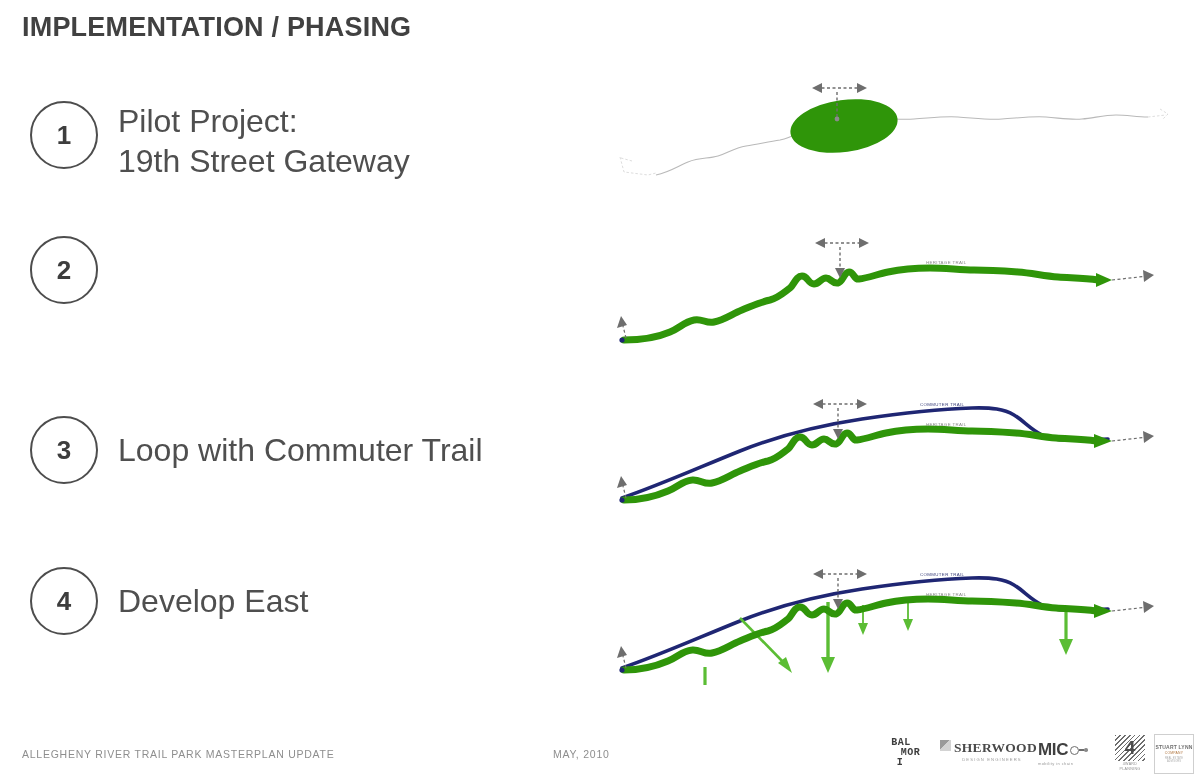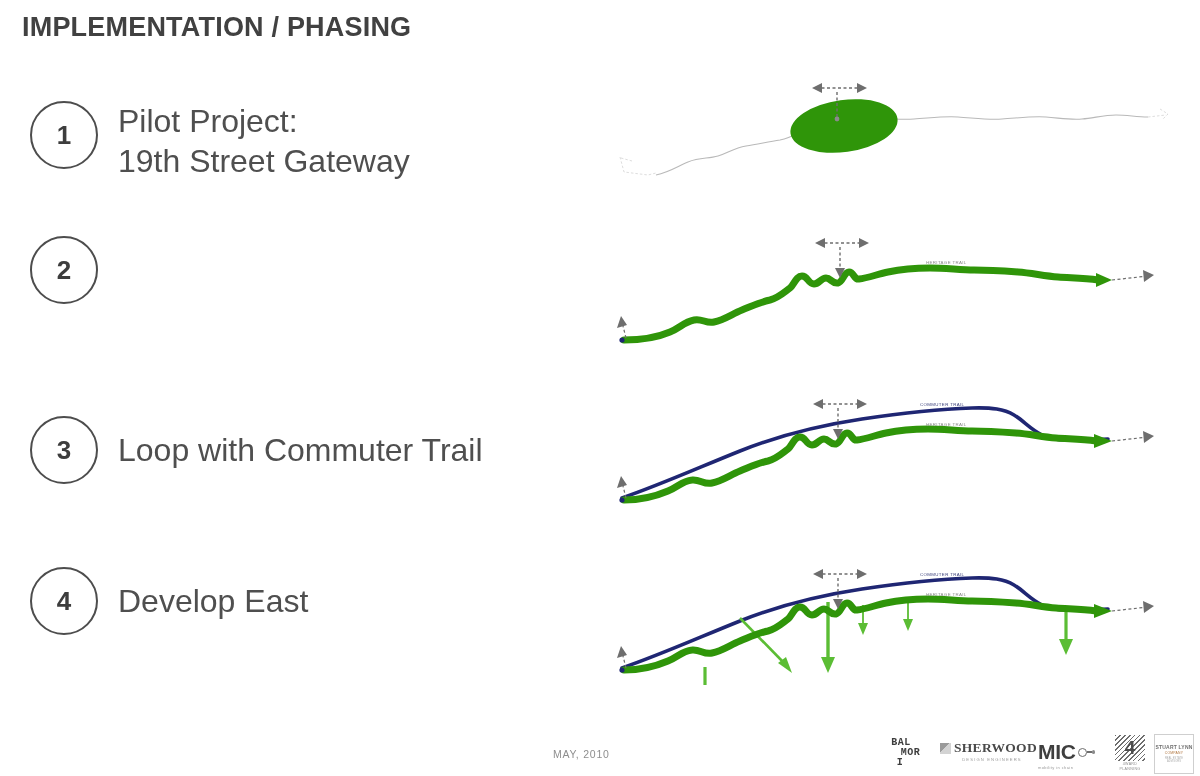--- a/index.html
+++ b/index.html
@@ -66,35 +66,35 @@
     font-size:10px;font-weight:bold;letter-spacing:.5px;color:#3d3d3d;
     line-height:10px;font-family:"Liberation Mono", monospace;
   }
   #logo-balmori .bl-row.r2{margin-left:19px;}
   #logo-balmori .bl-row.r3{margin-left:-2px;font-size:10px;}
 
   
   #logo-sherwood{left:78px;top:10px;width:92px;}
   #logo-sherwood .sw-main{
     font-family:"Liberation Serif", serif;font-size:13.5px;font-weight:bold;
-    letter-spacing:.3px;color:#4a4a4a;display:flex;align-items:center;
+    letter-spacing:.3px;color:#4a4a4a;display:flex;
   }
   #logo-sherwood .sw-mark{
     width:11px;height:11px;background:linear-gradient(135deg,#9a9a9a 0 45%,#d3d3d3 45% 100%);
     margin-right:3px;flex:0 0 auto;
   }
   #logo-sherwood .sw-sub{
     font-size:4.2px;letter-spacing:1.1px;color:#9b9b9b;
     text-align:center;margin-top:1px;padding-left:12px;
   }
 
   
   #logo-mic{left:176px;top:10px;width:78px;}
   #logo-mic .mic-main{
-    font-size:21px;font-weight:bold;letter-spacing:-.3px;color:#3f3f3f;
+    font-size:17px;font-weight:bold;letter-spacing:-.3px;color:#3f3f3f;
     display:flex;align-items:center;
   }
   #logo-mic .mic-chain{
     display:inline-flex;align-items:center;margin-left:2px;
   }
   #logo-mic .mic-ring{
     width:7px;height:7px;border:1.4px solid #6e6e6e;border-radius:50%;
   }
   #logo-mic .mic-bar{width:5px;height:1.4px;background:#6e6e6e;}
   #logo-mic .mic-dot{width:3.5px;height:3.5px;background:#8b8b8b;border-radius:50%;}
@@ -326,20 +326,21 @@
         <path d="M238 58 L238 32" stroke-dasharray="3 2.5"></path>
         <path d="M217 29 L262 29" stroke-dasharray="3 2.5"></path>
         <path d="M223 24 L213 29 L223 34" fill="#6e6e6e" stroke="none"></path>
         <path d="M257 24 L267 29 L257 34" fill="#6e6e6e" stroke="none"></path>
         <path d="M233 54 L238 64 L243 54" fill="#6e6e6e" stroke="none"></path>
       </g>
       <circle cx="22" cy="125" r="2.6" fill="#1f2673"></circle>
     </svg>
   </div>
 
+  <div class="footer-text" id="footer-project">ALLEGHENY RIVER TRAIL PARK MASTERPLAN UPDATE</div>
   <div class="footer-text" id="footer-date">MAY, 2010</div>
 
   <div class="logos">
 
     <div class="logo" id="logo-balmori">
       <div class="bl-row r1">BAL</div>
       <div class="bl-row r2">MOR</div>
       <div class="bl-row r3">I</div>
     </div>
 

